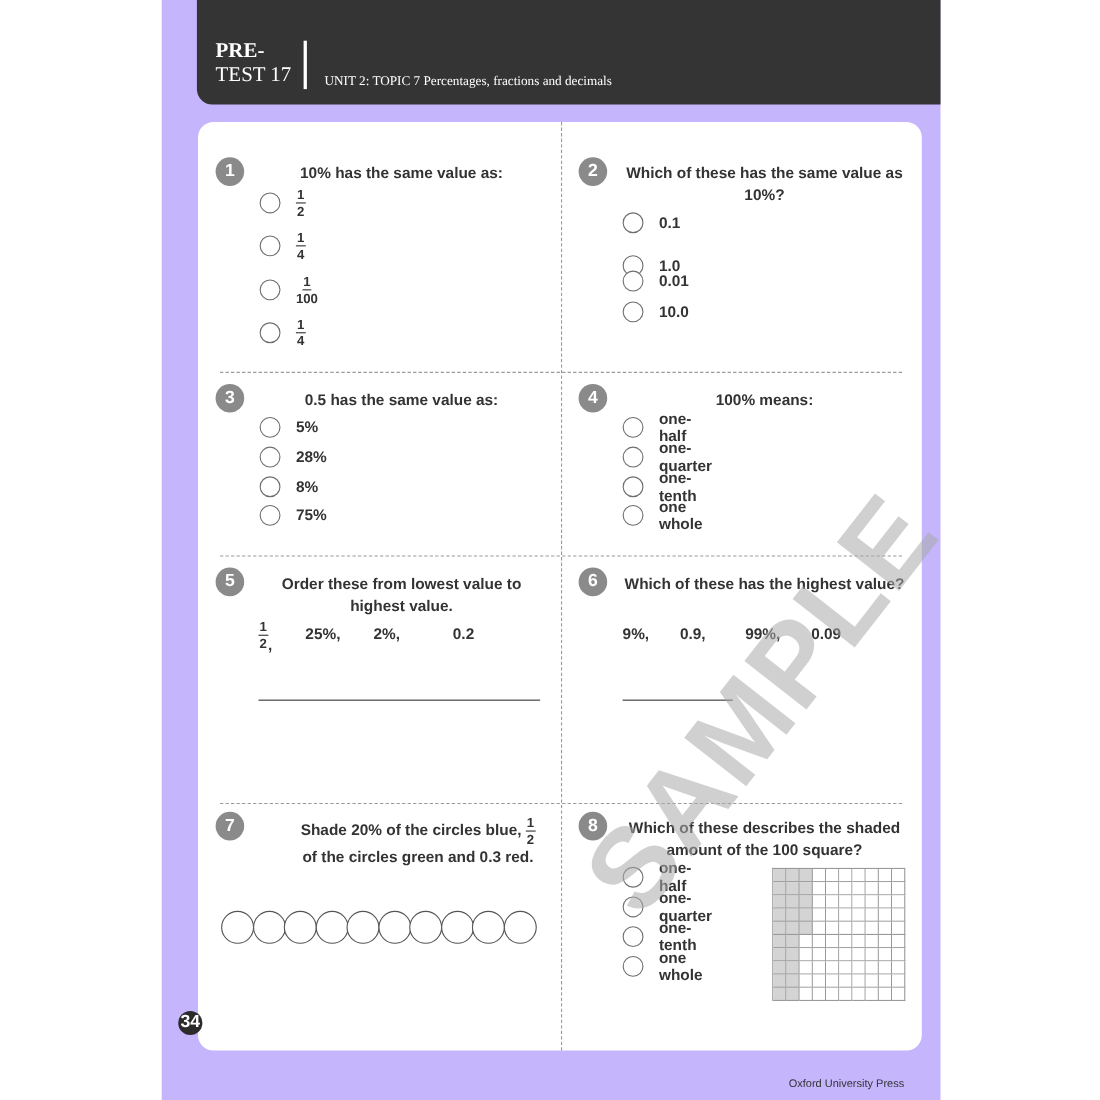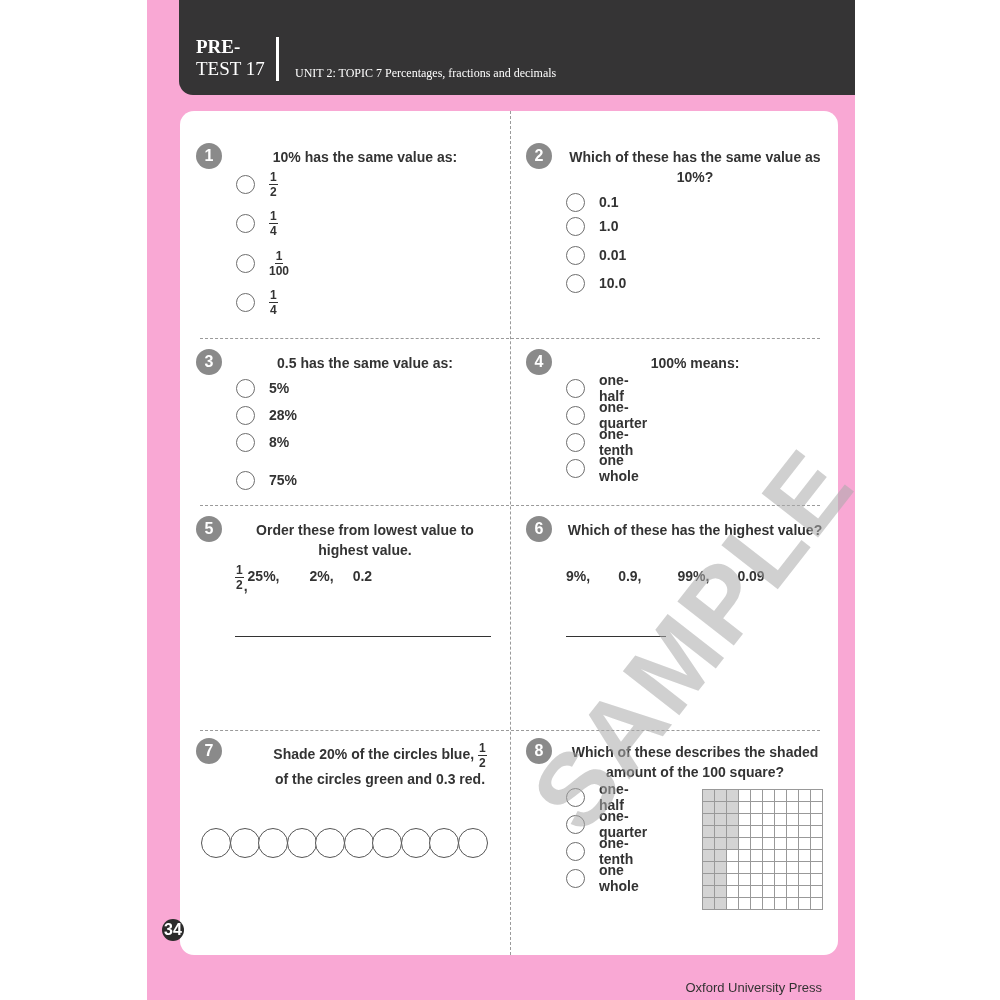--- a/index.html
+++ b/index.html
@@ -1,18 +1,18 @@
 <!DOCTYPE html>
 <html><head>
 <meta charset="utf-8">
 <style>
   * { box-sizing: border-box; margin: 0; padding: 0; }
   html, body { width: 1000px; height: 1000px; background: #ffffff; overflow: hidden; }
   body { font-family: "Liberation Sans", sans-serif; color: #2b2b2b; position: relative; }
-  .page { position: absolute; left: 147px; top: 0; width: 708px; height: 1000px; background: #f9a8d4; }
+  .page { position: absolute; left: 147px; top: 0; width: 708px; height: 1000px; background: #c4b5fd; }
   .header { position: absolute; left: 32px; top: 0; width: 676px; height: 95px; background: #353435; border-bottom-left-radius: 14px; }
   .pre { position: absolute; left: 17px; top: 36px; color: #fff; font-family: "Liberation Serif", serif; font-size: 19px; line-height: 22px; font-weight: bold; }
   .test { position: absolute; left: 17px; top: 58px; color: #fff; font-family: "Liberation Serif", serif; font-size: 19px; line-height: 22px; }
   .hbar { position: absolute; left: 97px; top: 37px; width: 3px; height: 44px; background: #fff; }
   .unit { position: absolute; left: 116px; top: 66px; color: #fff; font-family: "Liberation Serif", serif; font-size: 12px; }
   .card { position: absolute; left: 33px; top: 111px; width: 658px; height: 844px; background: #fff; border-radius: 14px; }
   .vdiv { position: absolute; left: 330px; top: 0; height: 844px; border-left: 1px dashed #9a9a9a; }
   .hdiv { position: absolute; left: 20px; width: 620px; border-top: 1px dashed #9a9a9a; }
   .q { position: absolute; }
   .num { position: absolute; left: 0; top: 0; width: 26px; height: 26px; border-radius: 50%; background: #8a8a8a; color: #fff; font-weight: bold; font-size: 16px; text-align: center; line-height: 26px; }
@@ -25,21 +25,21 @@
   .frac .d { padding-top: 1px; }
   .answer-line { position: absolute; height: 0; border-top: 1.5px solid #333; }
   .seq { position: absolute; display: flex; align-items: flex-start; font-size: 14px; font-weight: bold; color: #333; }
   .circles { position: absolute; display: flex; }
   .circle { width: 30px; height: 30px; border: 1.5px solid #555; border-radius: 50%; margin-right: -1.5px; background: #fff; }
   .grid { position: absolute; display: grid; grid-template-columns: repeat(10, 12px); grid-template-rows: repeat(10, 12px); border-left: 1px solid #999; border-top: 1px solid #999; }
   .cell { width: 12px; height: 12px; border-right: 1px solid #999; border-bottom: 1px solid #999; background: #fff; }
   .cell.shaded { background: #d4d4d4; }
   .watermark { position: absolute; left: 290px; top: 470px; transform: rotate(-52deg); transform-origin: center; font-size: 104px; font-weight: bold; color: rgba(170,170,170,0.55); letter-spacing: 2px; pointer-events: none; white-space: nowrap; }
   .pagenum { position: absolute; left: 15px; top: 919px; width: 22px; height: 22px; border-radius: 50%; background: #2b2b2b; color: #fff; font-size: 16px; font-weight: bold; text-align: center; line-height: 22px; }
-  .publisher { position: absolute; right: 33px; top: 980px; font-size: 13px; color: #333; }
+  .publisher { position: absolute; right: 33px; top: 980px; font-size: 10px; color: #333; }
 </style>
 </head>
 <body>
 
 <div class="page">
 
   <div class="header">
     <div class="pre">PRE-</div>
     <div class="test">TEST 17</div>
     <div class="hbar"></div>
@@ -85,21 +85,21 @@
       </div>
     </div>
 
     <div class="q" style="left:346px; top:32px;">
       <div class="num">2</div>
       <div class="qtext">Which of these has the same value as 10%?</div>
       <div class="opt" style="top:48px">
           <span class="radio"></span>
           <span class="optlbl">0.1</span>
         </div>
-      <div class="opt" style="top:72px">
+      <div class="opt" style="top:87px">
           <span class="radio"></span>
           <span class="optlbl">1.0</span>
         </div>
       <div class="opt" style="top:101px">
           <span class="radio"></span>
           <span class="optlbl">0.01</span>
         </div>
       <div class="opt" style="top:129px">
           <span class="radio"></span>
           <span class="optlbl">10.0</span>
@@ -114,21 +114,21 @@
           <span class="optlbl">5%</span>
         </div>
       <div class="opt" style="top:55px">
           <span class="radio"></span>
           <span class="optlbl">28%</span>
         </div>
       <div class="opt" style="top:82px">
           <span class="radio"></span>
           <span class="optlbl">8%</span>
         </div>
-      <div class="opt" style="top:120px">
+      <div class="opt" style="top:108px">
           <span class="radio"></span>
           <span class="optlbl">75%</span>
         </div>
     </div>
 
     <div class="q" style="left:346px; top:238px;">
       <div class="num">4</div>
       <div class="qtext">100% means:</div>
       <div class="opt" style="top:28px">
           <span class="radio"></span>
@@ -150,23 +150,23 @@
 
     <div class="q" style="left:16px; top:405px;">
       <div class="num">5</div>
       <div class="qtext">Order these from lowest value to highest value.</div>
       <div class="seq" style="left:39px; top:48px;">
         <span class="frac">
             <span class="n">1</span>
             <span class="d">2</span>
           </span>
         <span style="margin-top:14px">,</span>
-        <span style="margin-top:4px">25%,</span>
+        <span style="margin-left:30px; margin-top:4px">25%,</span>
         <span style="margin-left:30px; margin-top:4px">2%,</span>
-        <span style="margin-left:19px; margin-top:4px">0.2</span>
+        <span style="margin-left:48px; margin-top:4px">0.2</span>
       </div>
       <div class="answer-line" style="left:39px; top:120px; width:256px;"></div>
     </div>
 
     <div class="q" style="left:346px; top:405px;">
       <div class="num">6</div>
       <div class="qtext">Which of these has the highest value?</div>
       <div class="seq" style="left:40px; top:52px;">
         <span>9%,</span>
         <span style="margin-left:28px">0.9,</span>

